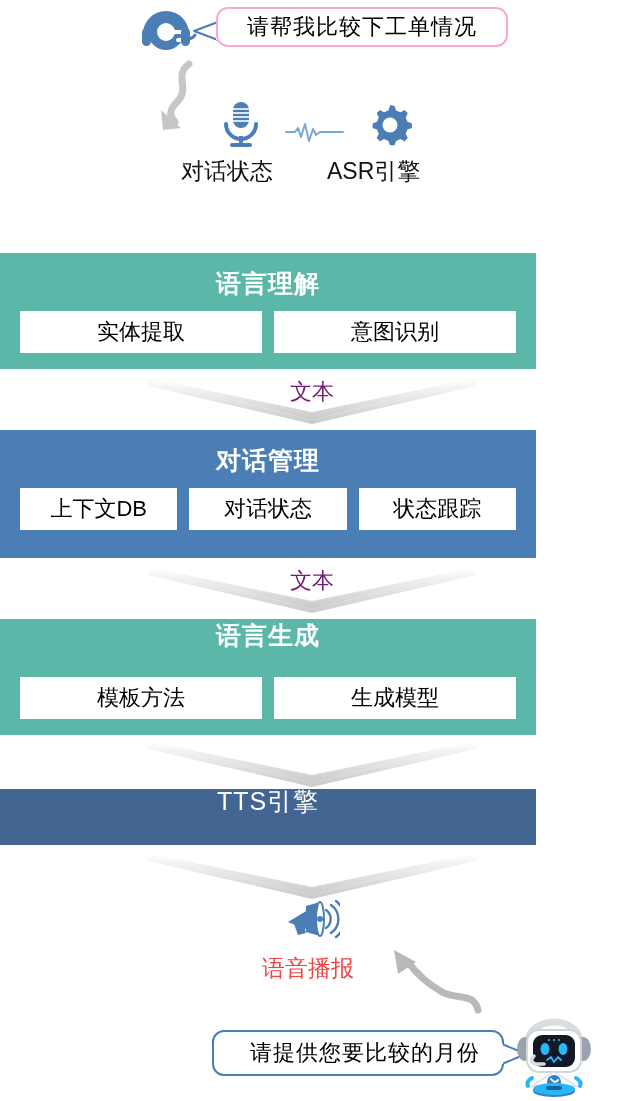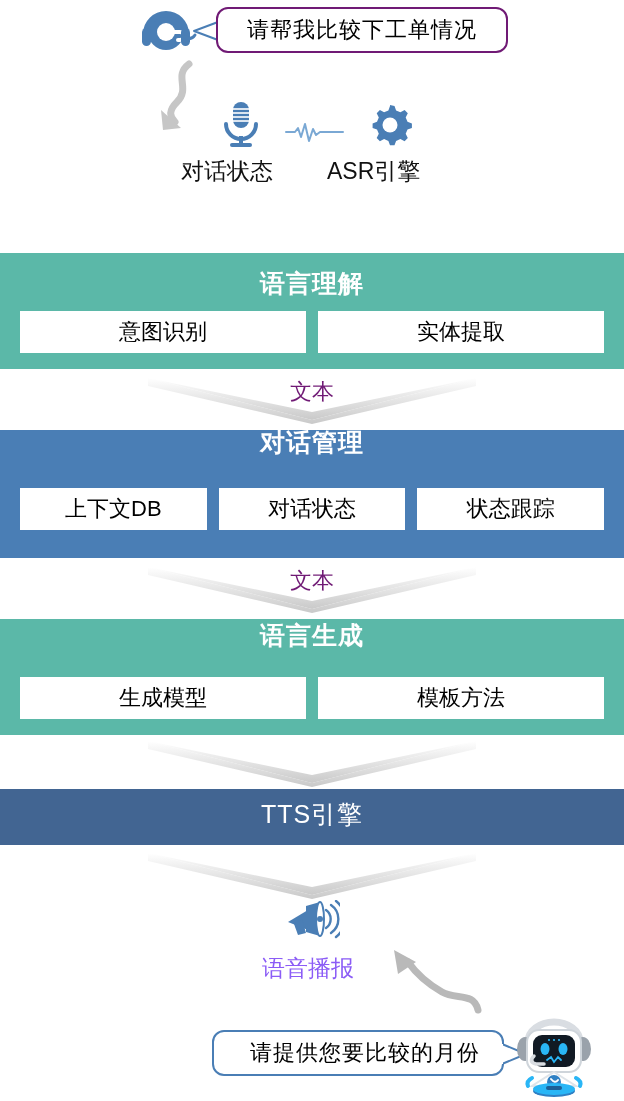--- a/index.html
+++ b/index.html
@@ -25,22 +25,22 @@
     left: 138px;
     top: 6px;
     width: 62px;
     height: 52px;
   }
   .user-bubble {
     position: absolute;
     left: 216px;
     top: 7px;
     width: 292px;
-    height: 46px;
-    border: 2px solid #701a75;
+    height: 40px;
+    border: 2px solid #f9a8d4;
     border-radius: 12px;
     background: #ffffff;
     box-sizing: border-box;
     display: flex;
     align-items: center;
     justify-content: center;
   }
   .user-bubble-text {
     font-size: 22px;
     letter-spacing: 1px;
@@ -92,21 +92,21 @@
     color: #111111;
     white-space: nowrap;
   }
   .cap-label.l1 { left: 181px; top: 156px; }
   .cap-label.l2 { left: 327px; top: 156px; }
 
   
   .band {
     position: absolute;
     left: 0;
-    width: 624px;
+    width: 536px;
     box-sizing: border-box;
   }
   .band.teal { background: #5bb8a8; }
   .band.blue { background: #4a7eb5; }
   .band.navy { background: #426592; }
 
   .band-title {
     width: 100%;
     text-align: center;
     color: #ffffff;
@@ -135,29 +135,29 @@
     color: #000000;
     white-space: nowrap;
   }
 
   
   #band-nlu   { top: 253px; height: 116px; }
   #band-nlu .band-title { margin-top: 18px; }
   #band-nlu .band-boxes { top: 58px; }
 
   #band-dm    { top: 430px; height: 128px; }
-  #band-dm .band-title { }
+  #band-dm .band-title { margin-top: 18px; }
   #band-dm .band-boxes { top: 58px; text-align: right; }
 
   #band-nlg   { top: 619px; height: 116px; }
   #band-nlg .band-title { margin-top: 4px; }
   #band-nlg .band-boxes { top: 58px; }
 
   #band-tts   { top: 789px; height: 56px; }
-  #band-tts .band-title { margin-top: 13px; }
+  #band-tts .band-title { margin-top: 0; }
 
   
   .chevron {
     position: absolute;
     left: 148px;
     width: 328px;
     height: 52px;
   }
   .chevron-label {
     position: absolute;
@@ -181,21 +181,21 @@
     left: 286px;
     top: 900px;
     width: 54px;
     height: 42px;
   }
   .out-label {
     position: absolute;
     left: 262px;
     top: 953px;
     font-size: 23px;
-    color: #8b5cf6;
+    color: #ef4444;
     white-space: nowrap;
   }
   .curvy-arrow-bottom {
     position: absolute;
     left: 370px;
     top: 948px;
     width: 120px;
     height: 72px;
   }
 
@@ -298,22 +298,22 @@
       <circle cx="22" cy="22" r="7.5" fill="#ffffff"></circle>
     </svg>
   </div>
 
   <span class="cap-label l1">对话状态</span>
   <span class="cap-label l2">ASR引擎</span>
 
   <div class="band teal" id="band-nlu">
     <div class="band-title">语言理解</div>
     <div class="band-boxes">
+      <div class="band-box">实体提取</div>
       <div class="band-box">意图识别</div>
-      <div class="band-box">实体提取</div>
     </div>
   </div>
 
   <div class="chevron" id="chev-1">
     <svg viewBox="0 0 328 52" width="328" height="52" preserveAspectRatio="none">
       <defs>
         <linearGradient id="chevGrad1" x1="0" y1="0" x2="0" y2="1">
           <stop offset="0%" stop-color="#ffffff"></stop>
           <stop offset="100%" stop-color="#c9c9c9"></stop>
         </linearGradient>
@@ -343,22 +343,22 @@
       </defs>
       <path d="M0 6 L164 48 L328 6 L328 14 L164 52 L0 14 Z" fill="url(#chevGrad2)"></path>
       <path d="M0 6 L164 48 L328 6 L164 40 Z" fill="url(#chevGrad2)"></path>
     </svg>
   </div>
   <div class="chevron-label" id="chev-2-label">文本</div>
 
   <div class="band teal" id="band-nlg">
     <div class="band-title">语言生成</div>
     <div class="band-boxes">
+      <div class="band-box">模板方法</div>
       <div class="band-box">生成模型</div>
-      <div class="band-box">模板方法</div>
     </div>
   </div>
 
   <div class="chevron" id="chev-3">
     <svg viewBox="0 0 328 52" width="328" height="52" preserveAspectRatio="none">
       <defs>
         <linearGradient id="chevGrad3" x1="0" y1="0" x2="0" y2="1">
           <stop offset="0%" stop-color="#ffffff"></stop>
           <stop offset="100%" stop-color="#c9c9c9"></stop>
         </linearGradient>

